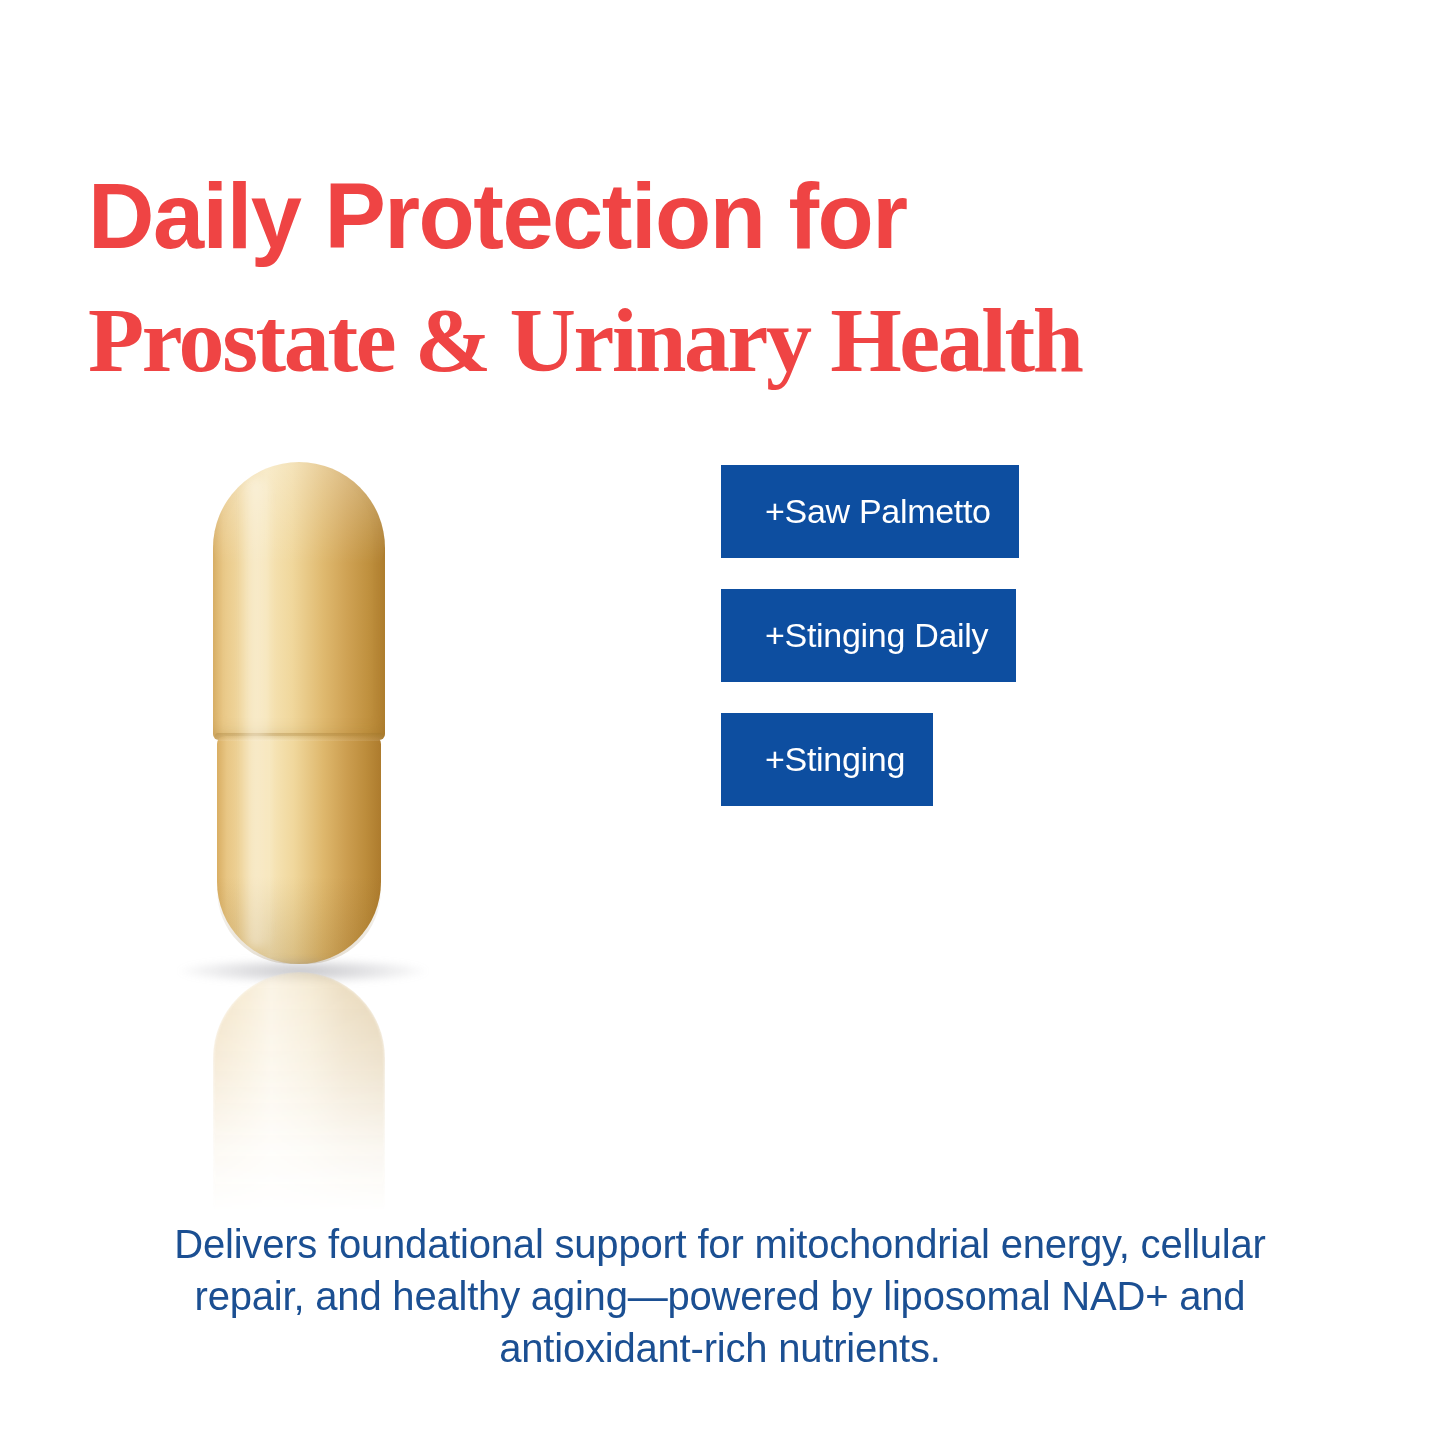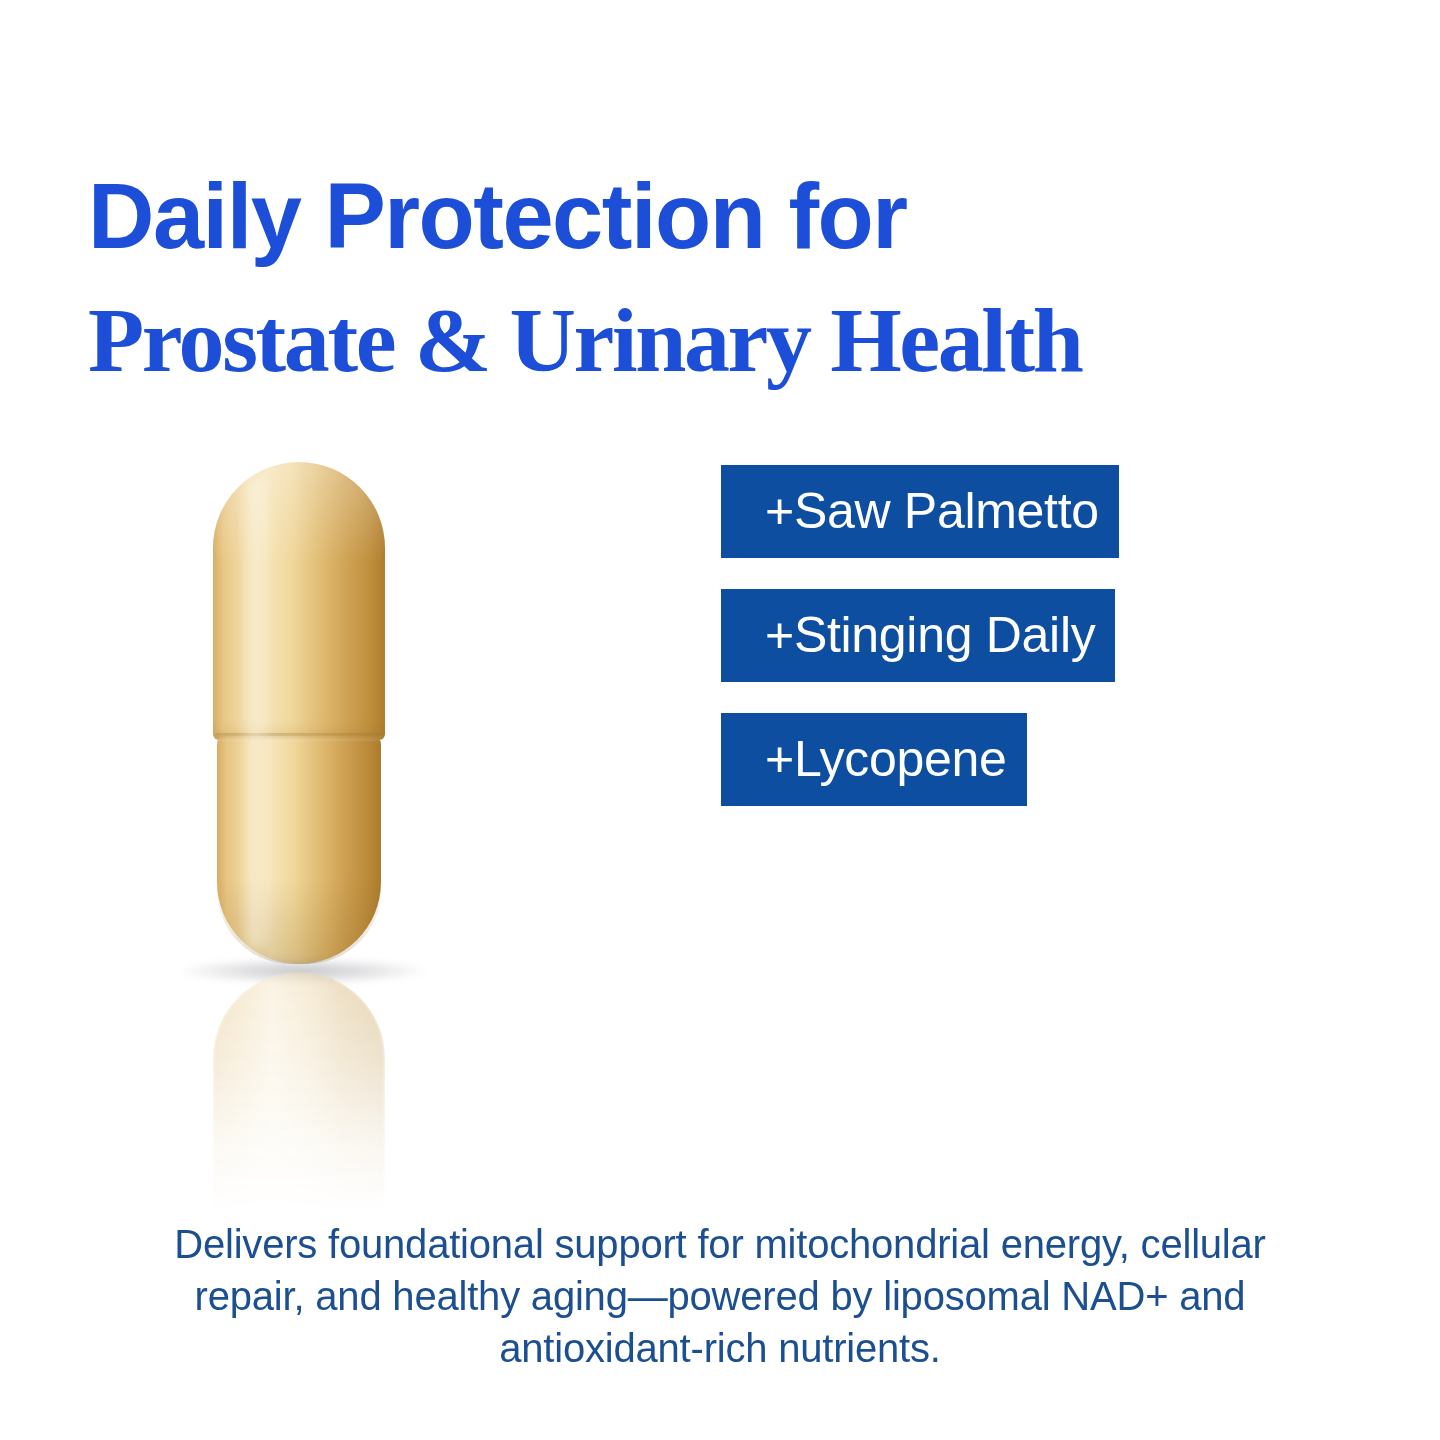--- a/index.html
+++ b/index.html
@@ -18,21 +18,21 @@
     background: #ffffff;
     overflow: hidden;
   }
 
   
   .headline {
     position: absolute;
     left: 88px;
     top: 92px;
     width: 1290px;
-    color: #1d4ed8;
+    color: #ef4444;
     font-weight: 700;
     font-size: 92px;
     line-height: 124px;
     letter-spacing: -1.5px;
   }
   .headline .hl-line {
     display: block;
     white-space: nowrap;
   }
   .headline .hl-line2 {
@@ -170,25 +170,25 @@
   .badges {
     position: absolute;
     left: 721px;
     top: 465px;
     width: 620px;
   }
   .badge {
     display: inline-block;
     background: #0d4ea0;
     color: #ffffff;
-    font-size: 50px;
+    font-size: 34px;
     font-weight: 400;
     line-height: 93px;
     height: 93px;
-    padding: 0 20px 0 44px;
+    padding: 0 28px 0 44px;
     margin-bottom: 31px;
     white-space: nowrap;
     letter-spacing: -0.3px;
   }
   .badge-row { display: block; }
 
   
   .subcopy {
     position: absolute;
     left: 120px;
@@ -224,19 +224,19 @@
   </div>
 
   <div class="badges">
     <div class="badge-row">
       <span class="badge">+Saw Palmetto</span>
     </div>
     <div class="badge-row">
       <span class="badge">+Stinging Daily</span>
     </div>
     <div class="badge-row">
-      <span class="badge">+Lycopene</span>
+      <span class="badge">+Stinging</span>
     </div>
   </div>
 
   <p class="subcopy">Delivers foundational support for mitochondrial energy, cellular repair, and healthy aging—powered by liposomal NAD+ and antioxidant-rich nutrients.</p>
 
 </div>
 
 </body></html>

